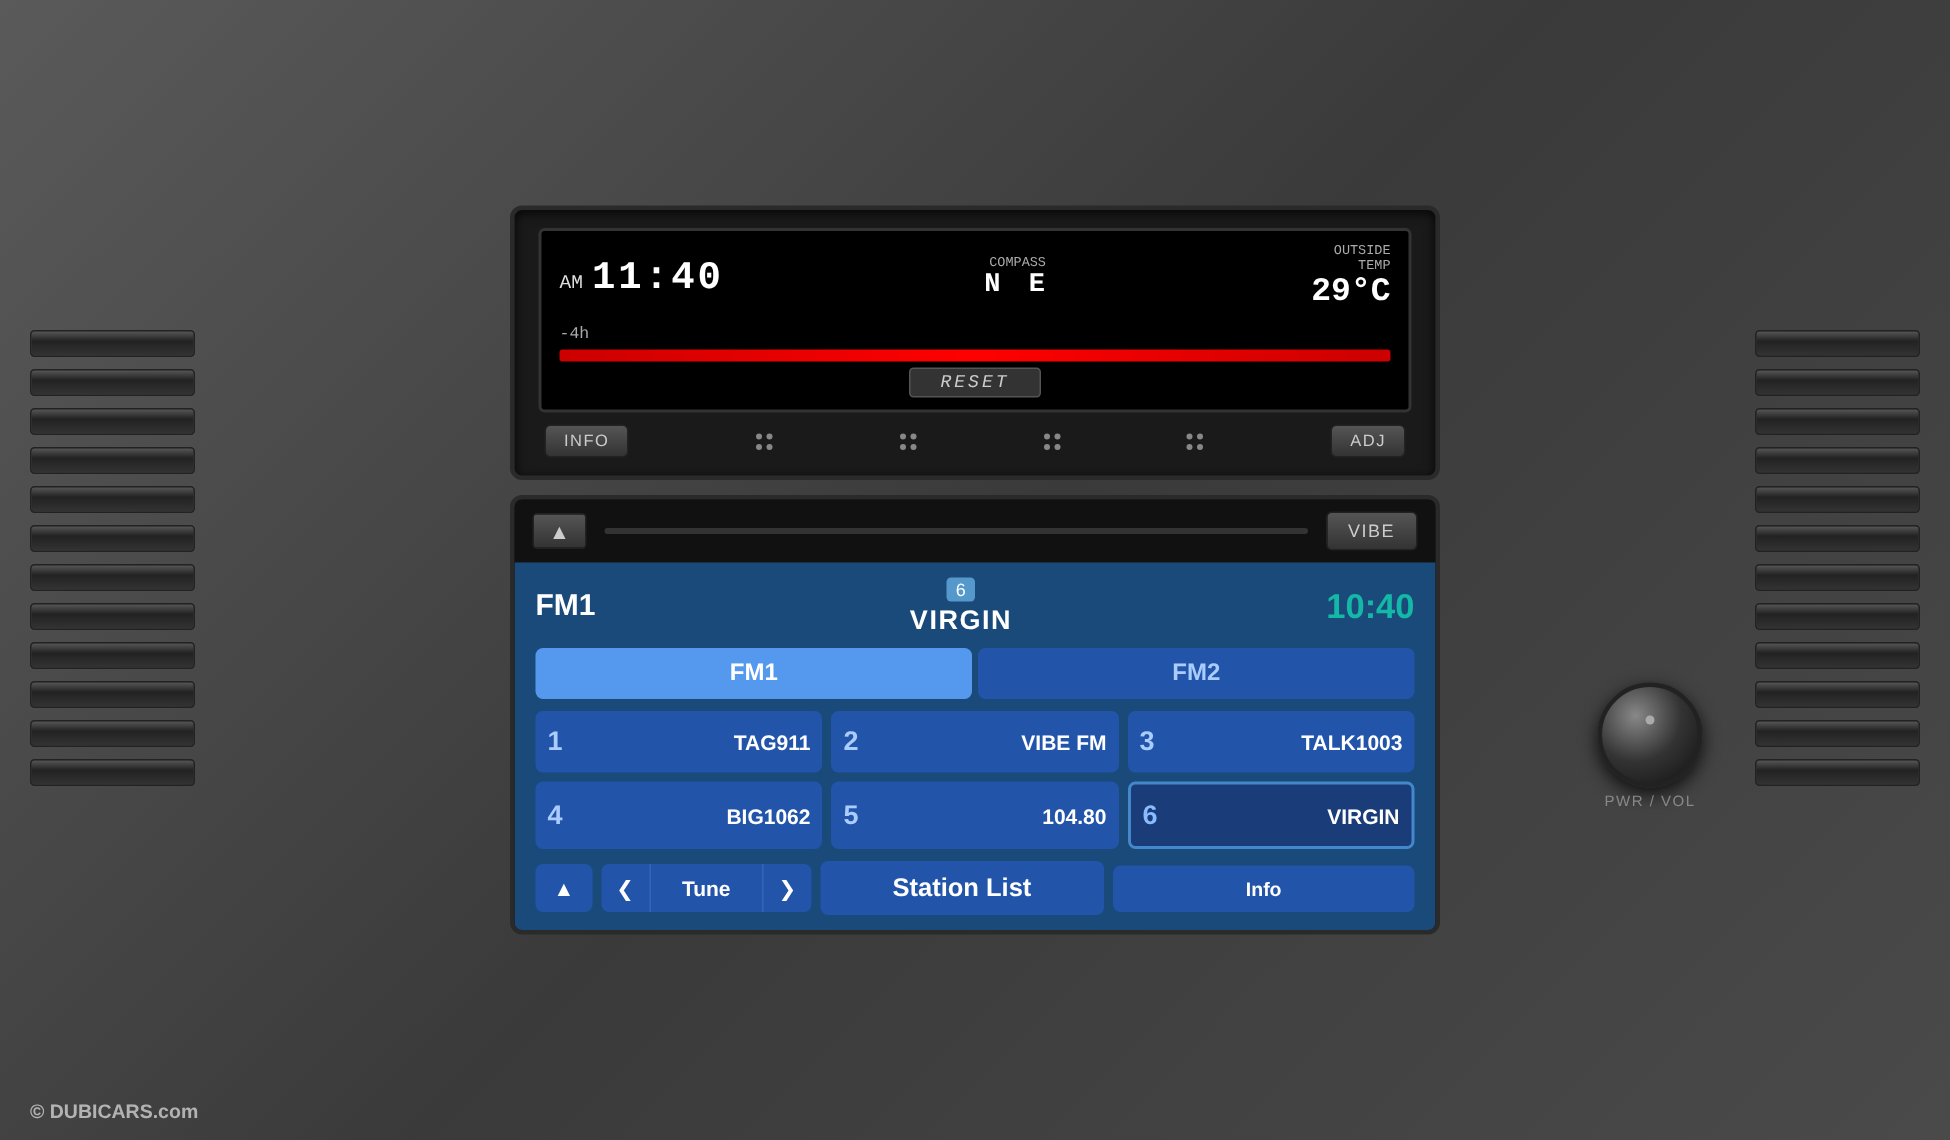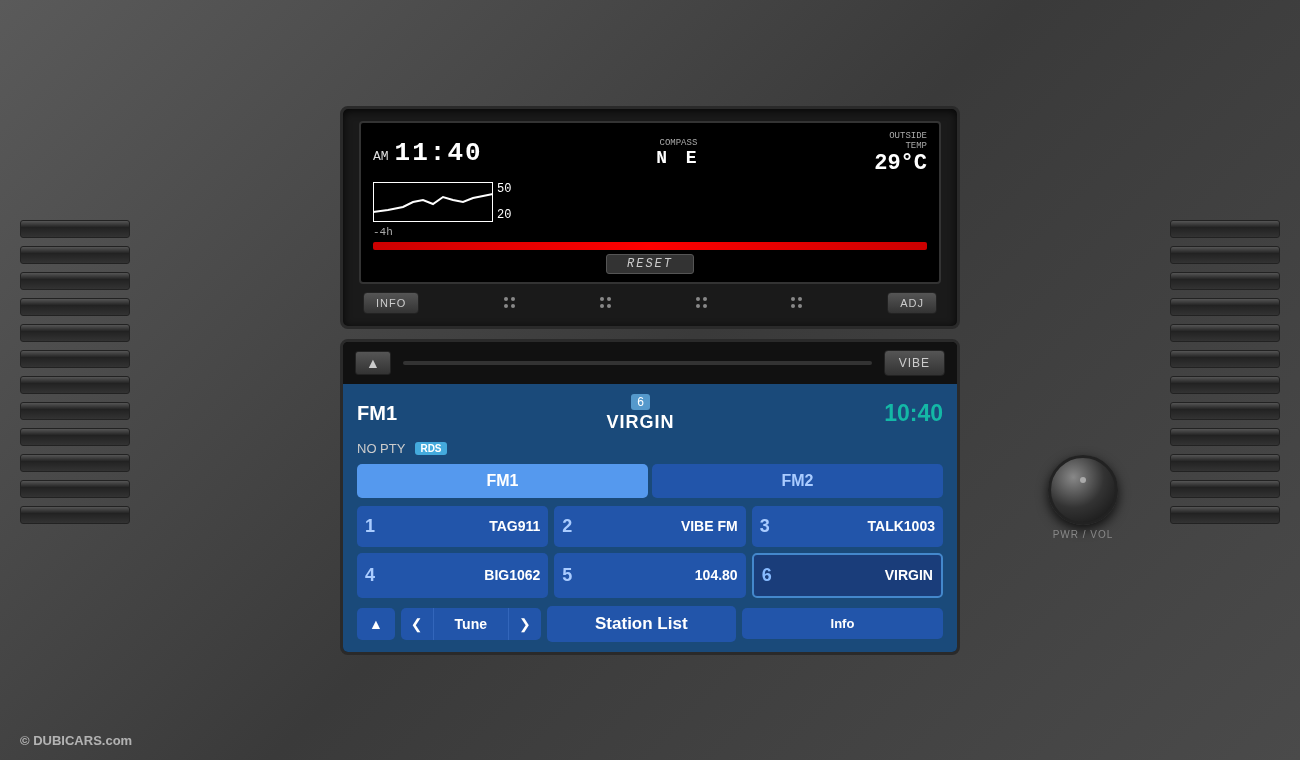--- a/index.html
+++ b/index.html
@@ -482,21 +482,21 @@
       font-size: 13px;
       font-weight: bold;
       padding: 8px 20px;
       cursor: pointer;
       flex: 1;
     }
 
     
     .pwr-vol-area {
       position: absolute;
-      right: 182px;
+      right: 165px;
       bottom: 220px;
     }
 
     .knob {
       width: 70px;
       height: 70px;
       background: radial-gradient(circle at 35% 30%, #888, #333, #111);
       border-radius: 50%;
       border: 3px solid #222;
       box-shadow: 0 4px 12px rgba(0,0,0,0.8);
@@ -586,32 +586,20 @@
             <span class="compass-direction">N  E</span>
           </div>
           <div class="mfd-outside-temp">
             <span class="outside-label">OUTSIDE</span>
             <span class="outside-label">TEMP</span>
             <span class="outside-value">29°C</span>
           </div>
         </div>
 
         <div class="mfd-main-display">
-          <div class="graph-area">
-            <div style="display:flex; align-items:flex-start; gap:4px;">
-              <svg class="temp-graph" viewBox="0 0 120 40">
-                <rect width="120" height="40" fill="none" stroke="#fff" stroke-width="2"></rect>
-                <polyline points="0,30 15,28 30,25 40,20 50,18 60,22 70,15 80,18 90,20 100,16 110,14 120,12" fill="none" stroke="#fff" stroke-width="2"></polyline>
-              </svg>
-              <div class="graph-values">
-                <span style="font-size:12px;color:#fff;">50</span>
-                <span style="font-size:12px;color:#fff;margin-top:12px;">20</span>
-              </div>
-            </div>
-          </div>
         </div>
 
         <div class="mfd-timeline">
           <span>-4h</span>
         </div>
         <div class="mfd-red-bar"></div>
         <div class="mfd-reset-area">
           <span class="reset-btn">RESET</span>
         </div>
       </div>
@@ -674,24 +662,20 @@
 
         <div class="radio-header">
           <span class="radio-band">FM1</span>
           <div class="radio-station-info">
             <span class="preset-num">6</span>
             <span class="station-name-main">VIRGIN</span>
           </div>
           <span class="radio-time">10:40</span>
         </div>
 
-        <div class="radio-subinfo">
-          <span>NO PTY</span>
-          <span class="rds-badge">RDS</span>
-        </div>
 
         <div class="band-tabs">
           <div class="band-tab band-tab-active">FM1</div>
           <div class="band-tab band-tab-inactive">FM2</div>
         </div>
 
         <div class="presets-grid">
 
           <button class="preset-btn">
             <span class="preset-num-badge">1</span>

